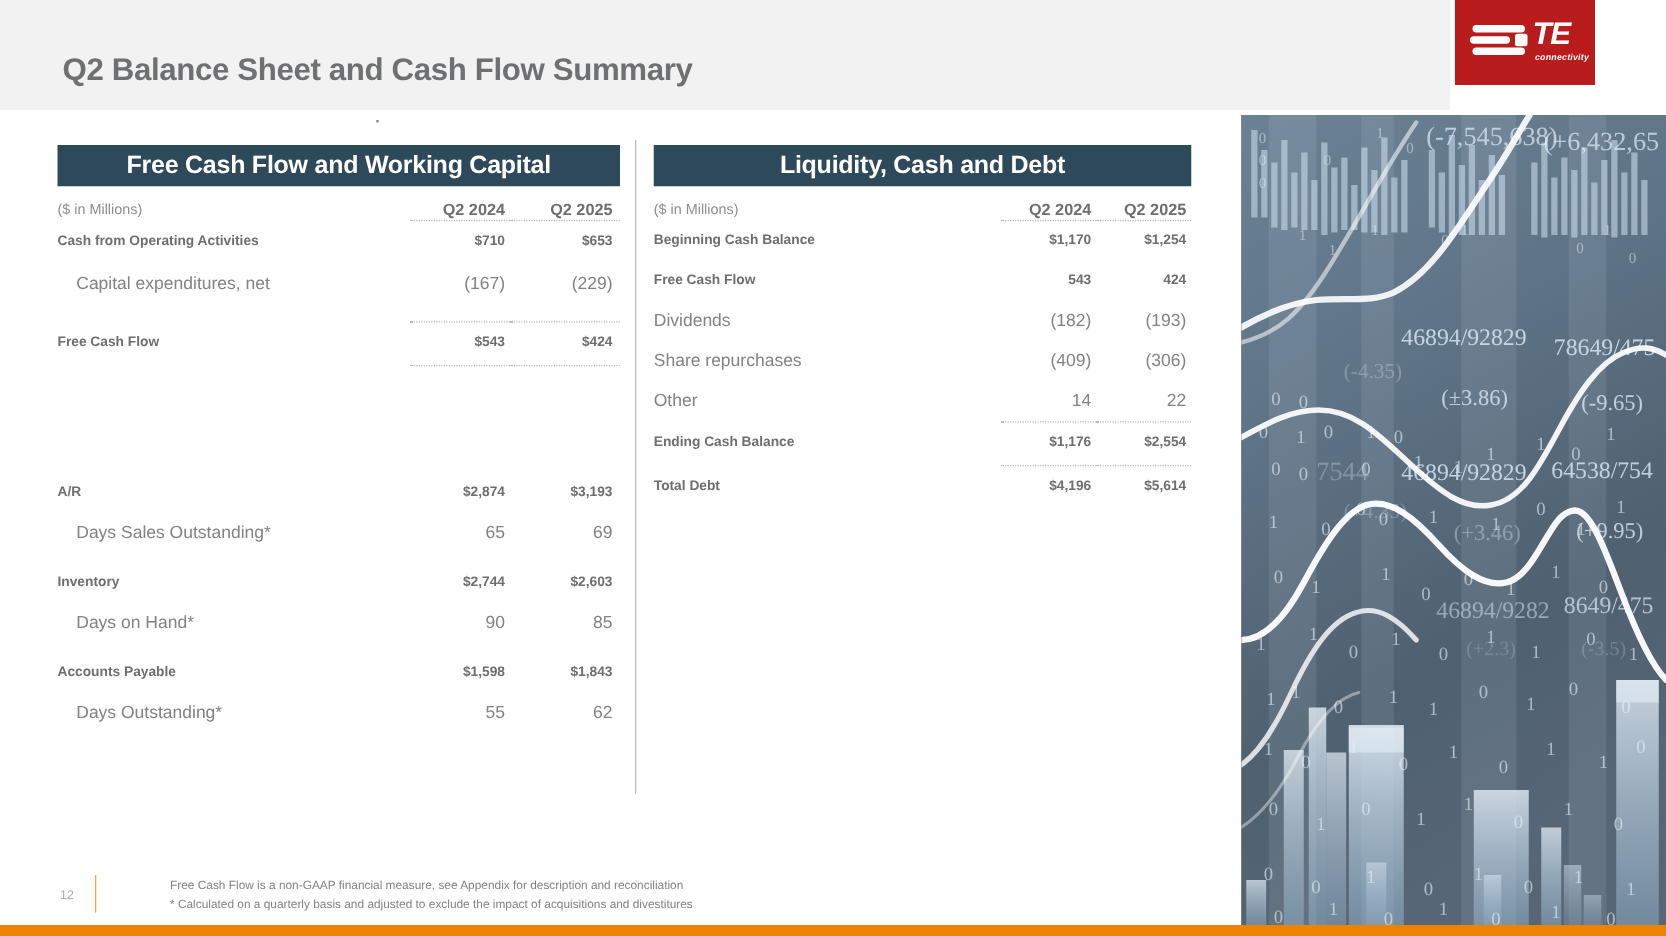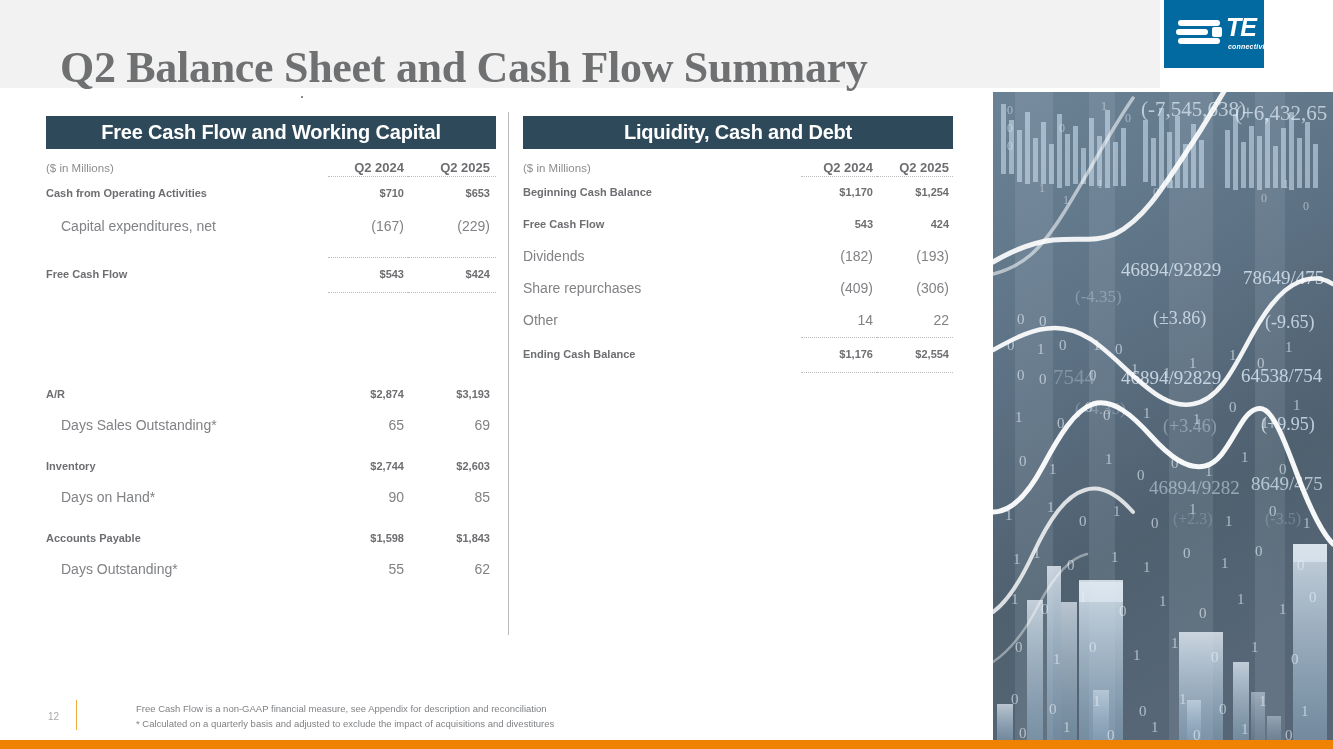--- a/index.html
+++ b/index.html
@@ -11,27 +11,27 @@
     color:#6d6e71;
   }
   .slide { position:absolute; inset:0; background:#ffffff; }
 
   
   .header-band {
     position:absolute; left:0; top:0; width:1160px; height:88px;
     background:#f2f2f2;
   }
   .page-title {
-    position:absolute; left:60px; top:42px;
-    font-size:44px; font-weight:bold; color:#6f7072;
-    letter-spacing:-0.3px; white-space:nowrap;font-family:Liberation Serif, serif;
+    position:absolute; left:50px; top:42px;
+    font-size:25px; font-weight:bold; color:#6f7072;
+    letter-spacing:-0.3px; white-space:nowrap;
   }
   .logo-box {
-    position:absolute; left:1164px; top:0; width:100px; height:68px;
-    background:#0369a1;
+    position:absolute; left:1164px; top:0; width:112px; height:68px;
+    background:#b91c1c;
   }
   .logo-mark {
     position:absolute; left:12px; top:18px; width:52px; height:28px;
   }
   .logo-bar { position:absolute; background:#ffffff; border-radius:7px; height:6px; }
   .lb1 { left:2px;  top:2px;  width:42px; }
   .lb2 { left:0px;  top:11px; width:32px; }
   .lb3 { left:2px;  top:20px; width:42px; }
   .lb4 { left:36px; top:9px;  width:10px; height:10px; border-radius:2px; }
   .logo-te {
@@ -292,20 +292,25 @@
       </tr>
       <tr class="r-bold row-h-lg">
         <td class="c-label">Ending Cash Balance</td>
         <td class="c-num">$1,176</td>
         <td class="c-num last">$2,554</td>
       </tr>
       <tr class="dotrule">
         <td class="nb"></td>
             <td></td>
             <td></td>
+      </tr>
+      <tr class="r-bold row-h-lg">
+        <td class="c-label">Total Debt</td>
+        <td class="c-num">$4,196</td>
+        <td class="c-num last">$5,614</td>
       </tr>
     </tbody>
       </table>
   </div>
 
   <div class="photo">
     <svg width="340" height="652" viewBox="0 0 340 652" xmlns="http://www.w3.org/2000/svg" aria-hidden="true">
       <defs>
         <linearGradient id="bg" x1="0" y1="0" x2="0.3" y2="1">
           <stop offset="0%" stop-color="#6b8295"></stop>

